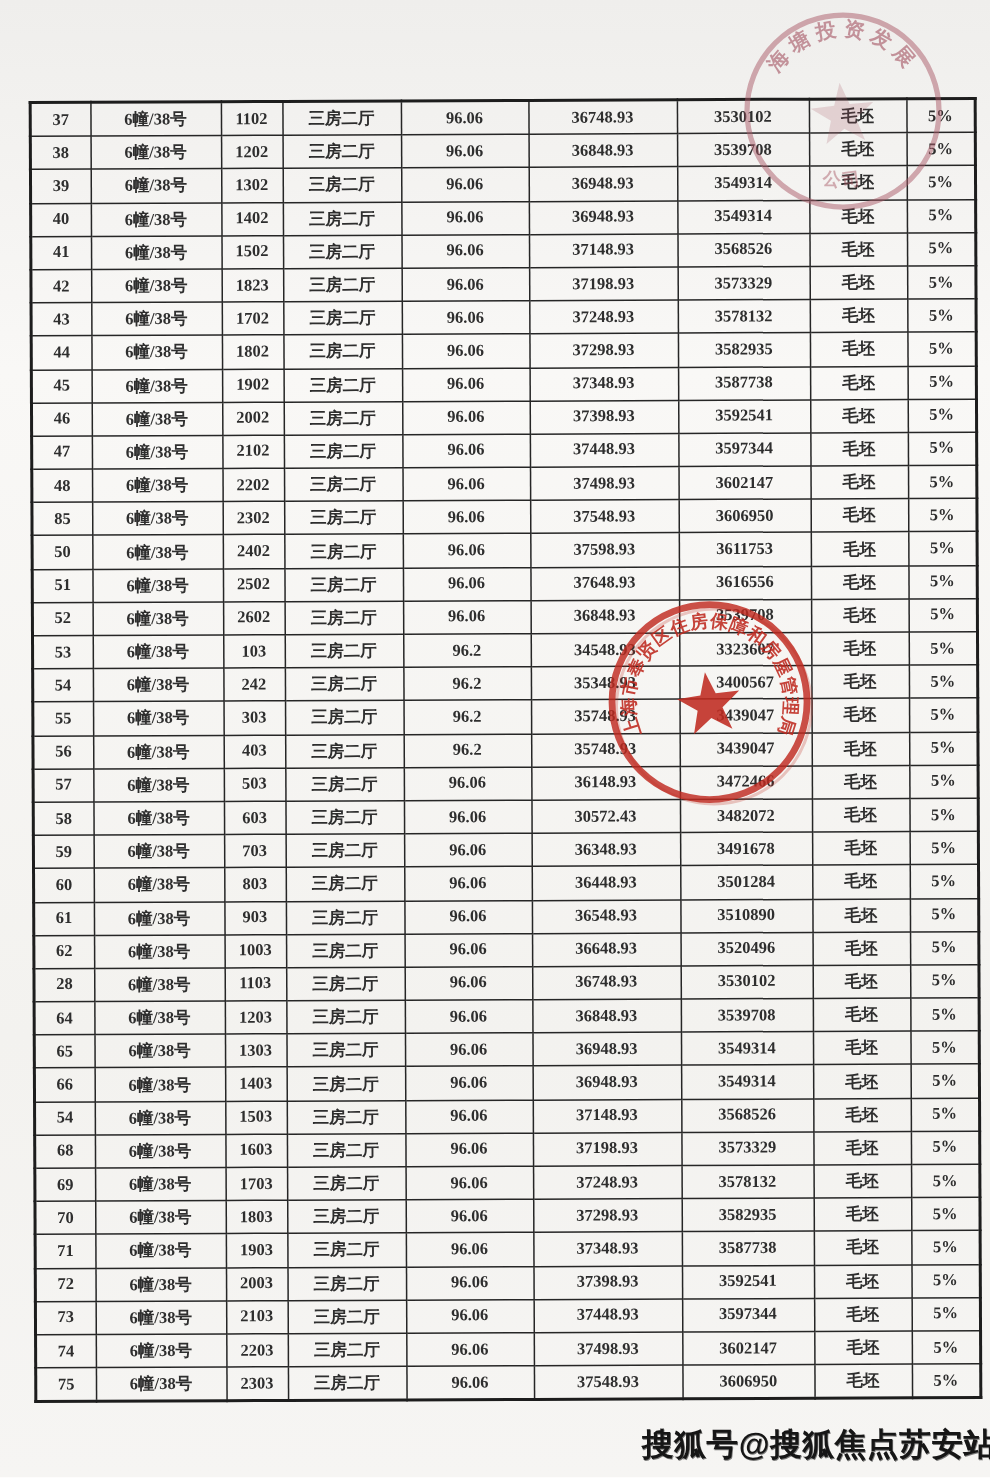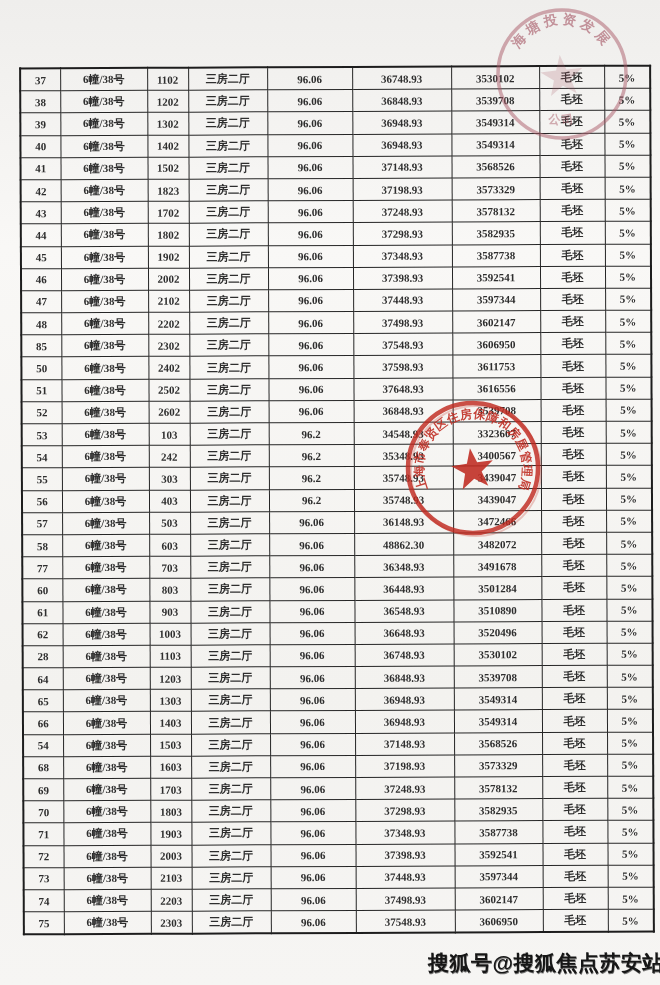--- a/index.html
+++ b/index.html
@@ -294,27 +294,27 @@
           <td>3472466</td>
           <td>毛坯</td>
           <td>5%</td>
         </tr>
         <tr>
           <td>58</td>
           <td>6幢/38号</td>
           <td>603</td>
           <td>三房二厅</td>
           <td>96.06</td>
-          <td>48862.30</td>
+          <td>30572.43</td>
           <td>3482072</td>
           <td>毛坯</td>
           <td>5%</td>
         </tr>
         <tr>
-          <td>77</td>
+          <td>59</td>
           <td>6幢/38号</td>
           <td>703</td>
           <td>三房二厅</td>
           <td>96.06</td>
           <td>36348.93</td>
           <td>3491678</td>
           <td>毛坯</td>
           <td>5%</td>
         </tr>
         <tr>

